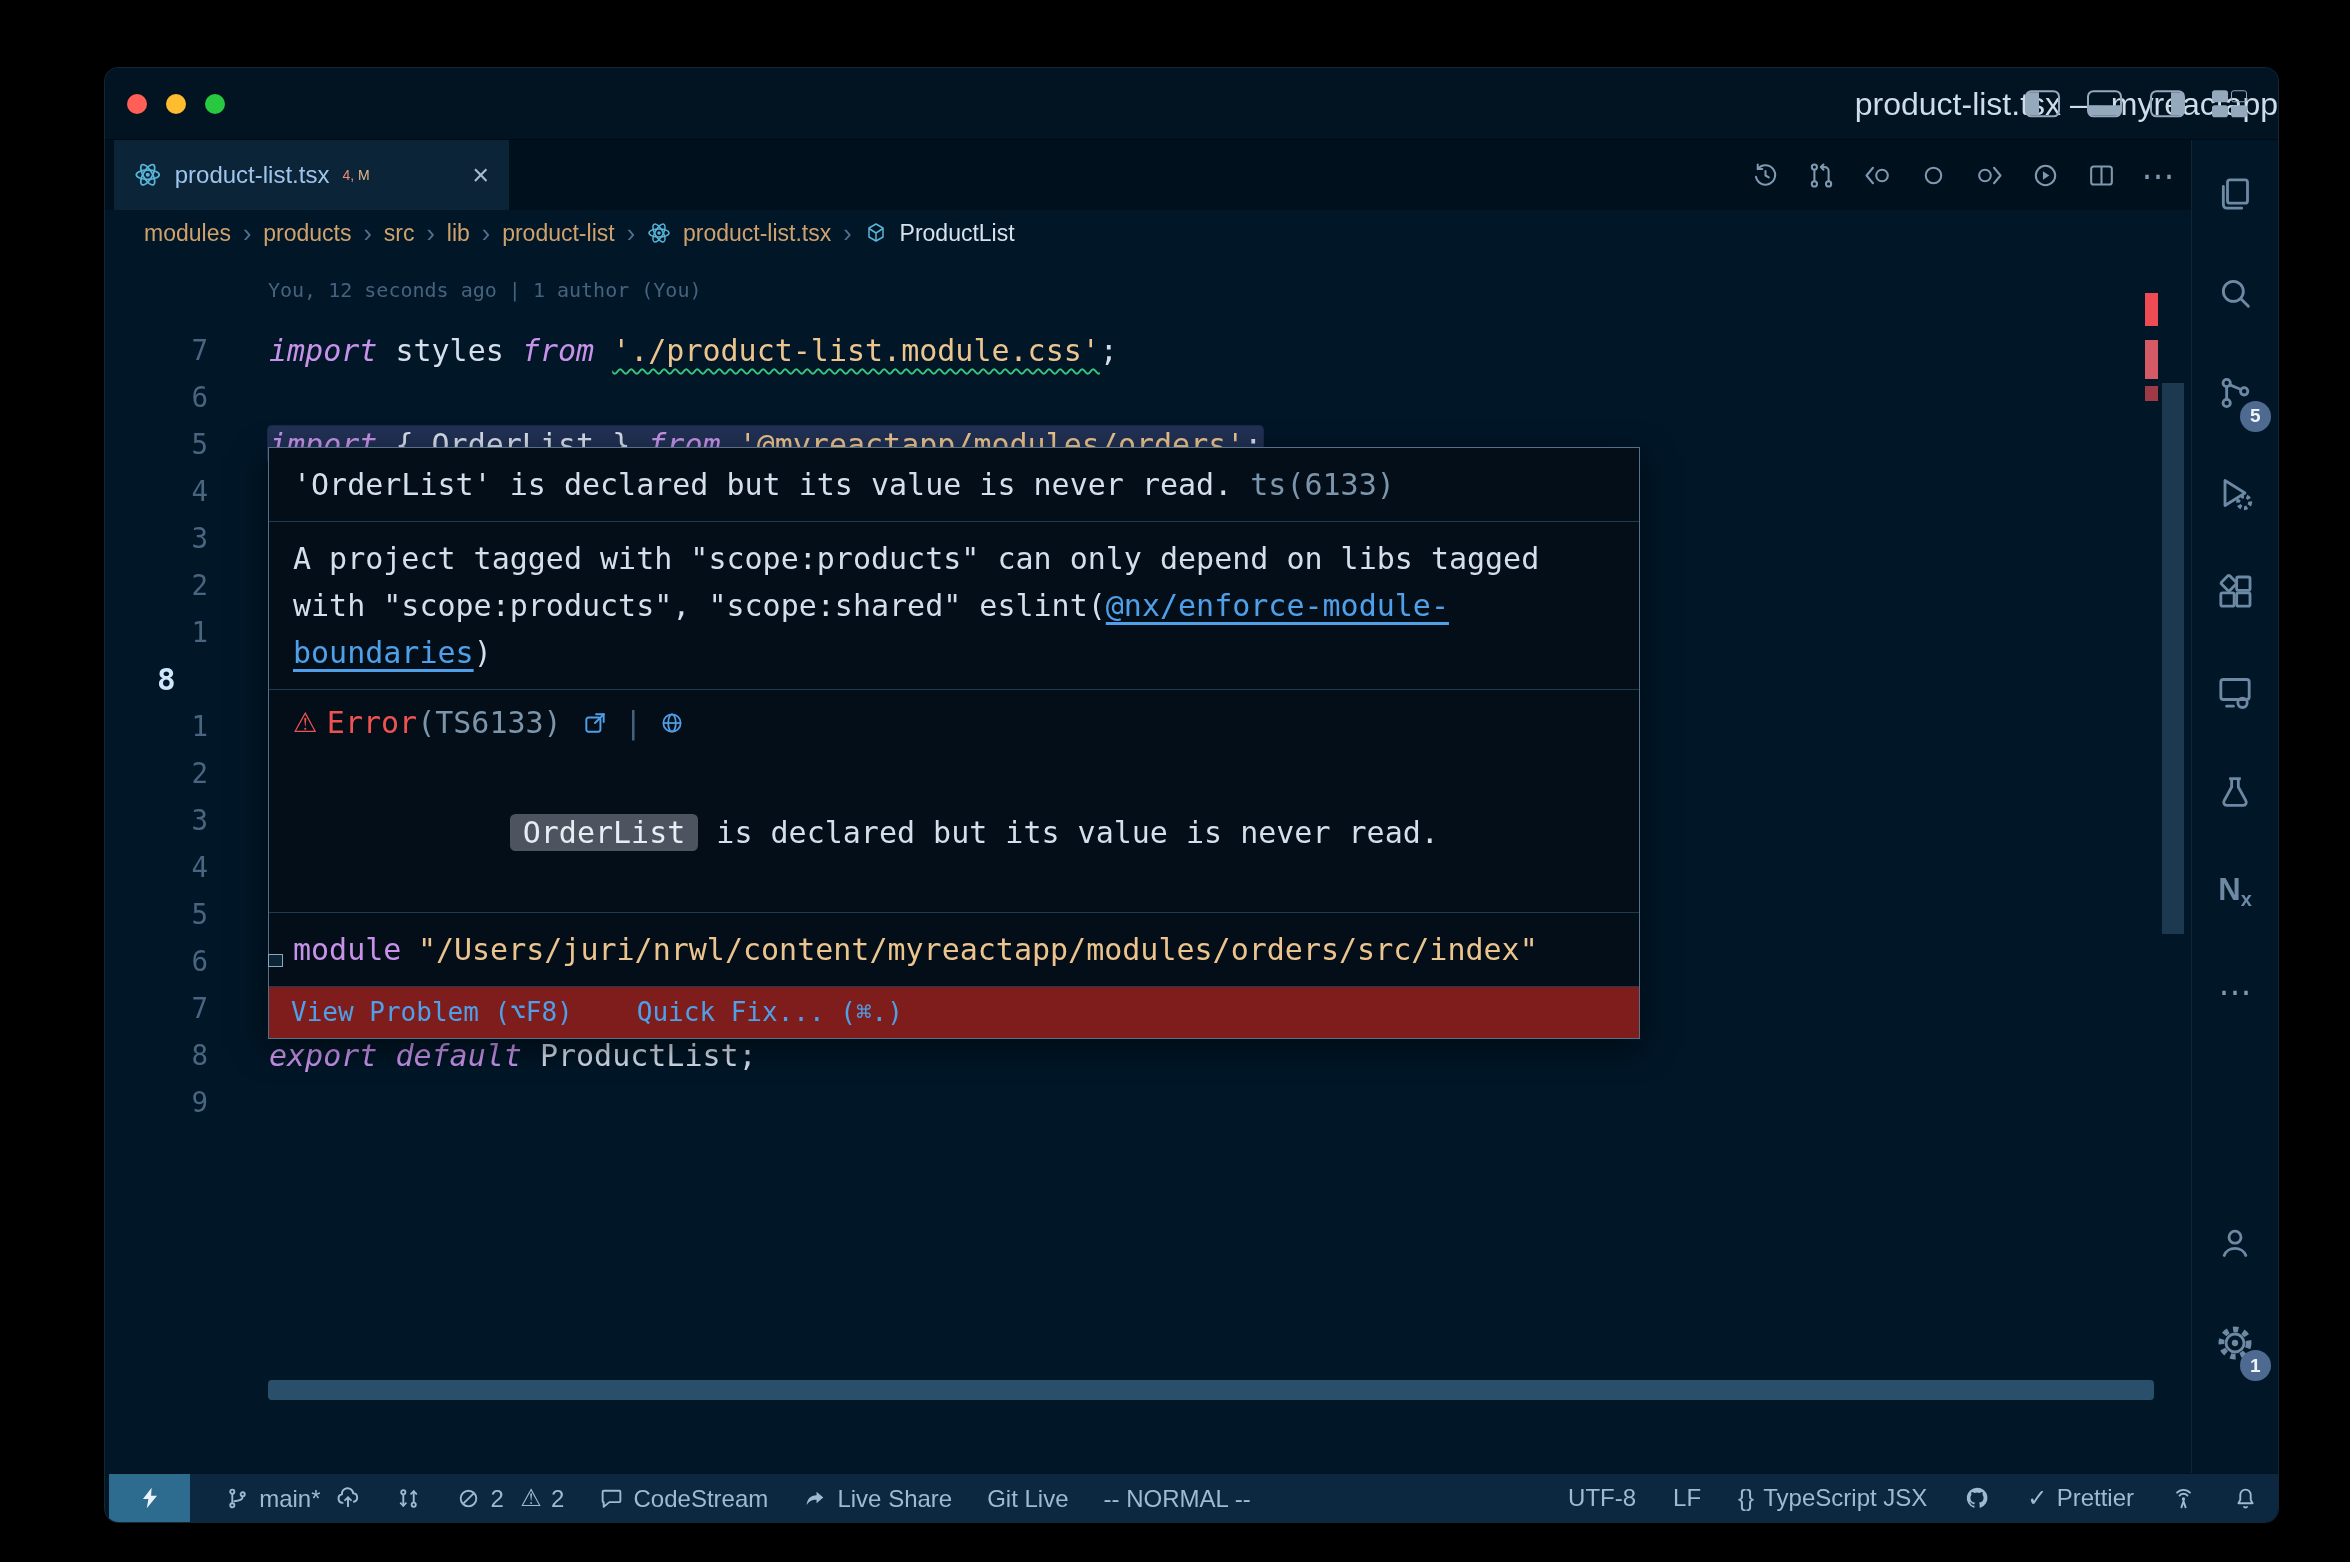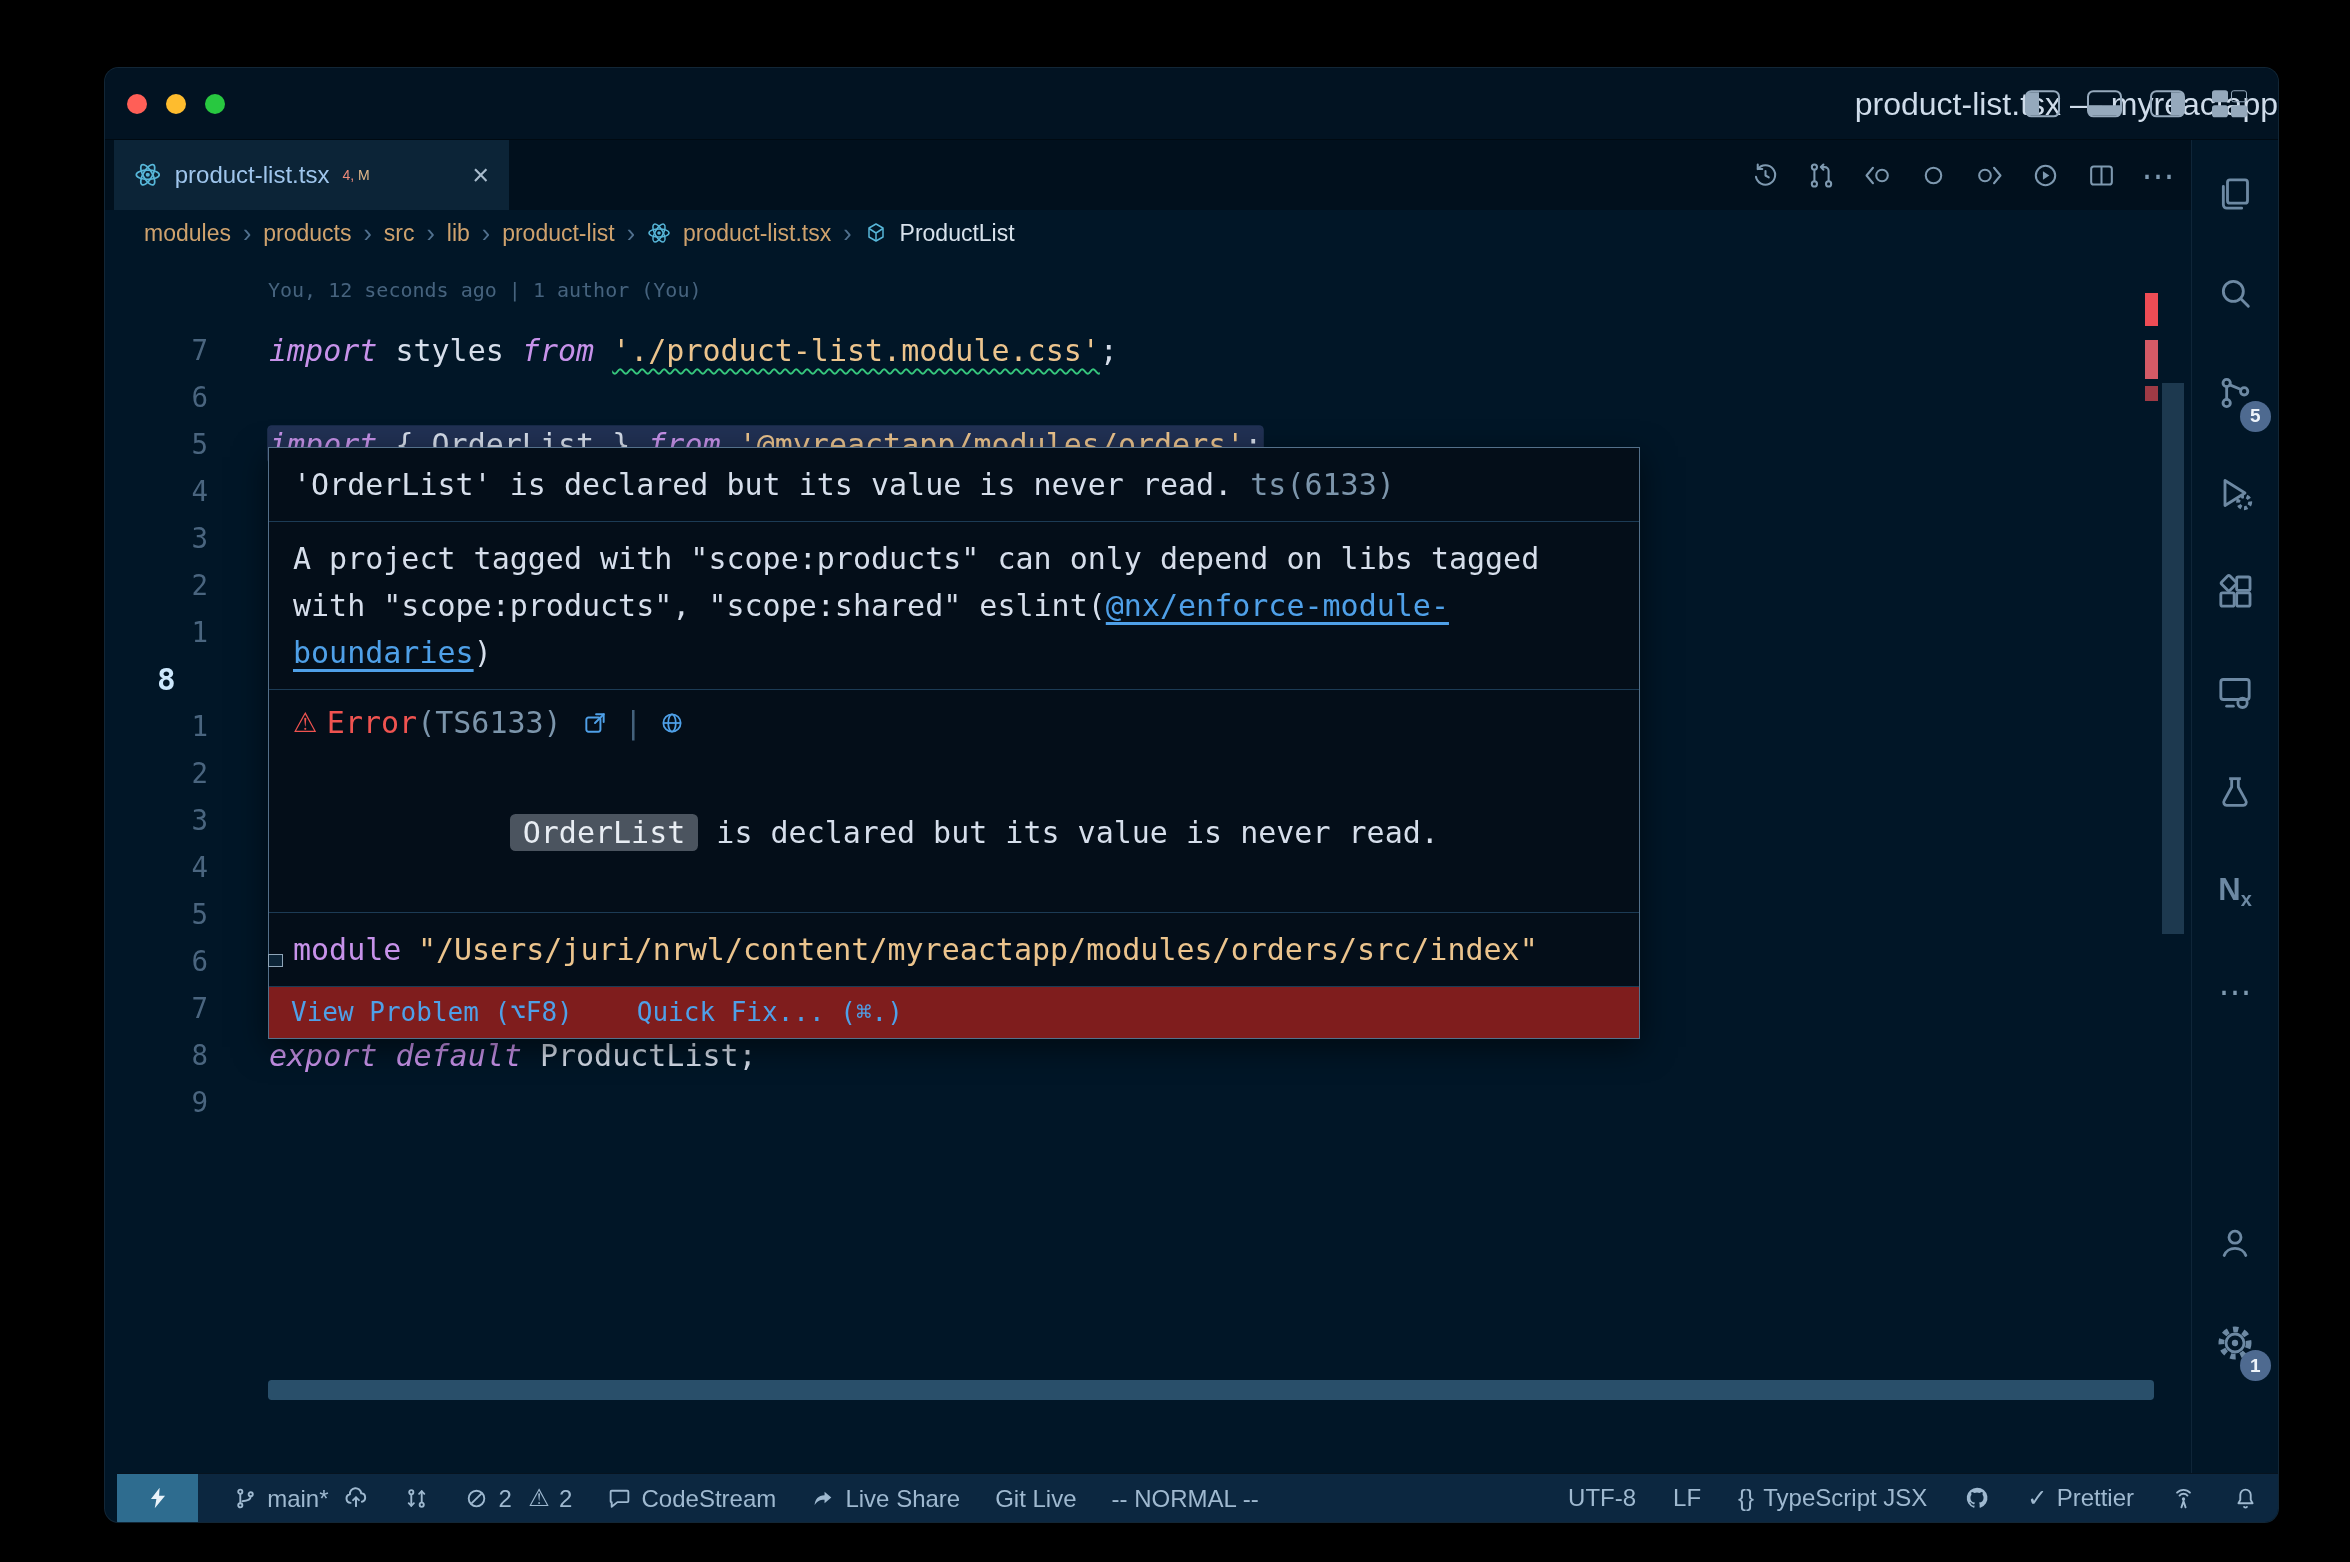--- a/index.html
+++ b/index.html
@@ -84,21 +84,21 @@
     border-left:0.9px solid rgba(120,150,180,.12);display:flex;flex-direction:column;color:var(--ab-icon)}
   .ab-item{height:107px;flex:none;display:flex;align-items:center;justify-content:center;position:relative;margin-top:-7.3px}
   .ab-item:first-child{margin-top:0}
   .ab-spacer{flex:1}
   .ab-bottom{margin-bottom:77px}
   .badge{position:absolute;right:7.3px;bottom:14.7px;min-width:31px;height:31px;border-radius:15.6px;background:#4e6a90;
     color:#eef4fa;font:700 19px var(--ui);display:flex;align-items:center;justify-content:center;padding:0 5.5px}
   .nxicon{font:700 31px var(--ui);color:var(--ab-icon)}
   .nxsub{font-size:20px;vertical-align:-5.5px}
   
-  .statusbar{position:absolute;left:12px;right:0;bottom:0;height:49px;background:var(--statusbar);display:flex;
+  .statusbar{position:absolute;left:4px;right:0;bottom:0;height:49px;background:var(--statusbar);display:flex;
     align-items:flex-start;font-size:24px;color:var(--sb-fg);border-top:0.9px solid #06131f}
   .sb-left{display:flex;align-items:center;gap:35px;flex:1;height:100%}
   .sb-right{display:flex;align-items:center;gap:37px;padding-right:20px;height:100%}
   .remote-box{width:81px;height:100%;background:#2e6c8f;display:flex;align-items:center;justify-content:center;color:#eaf3fa}
   .sb-item{display:flex;align-items:center;gap:9.2px;white-space:nowrap;cursor:pointer}
   .sb-txt{line-height:49px}
 </style>
 </head>
 <body>
 

